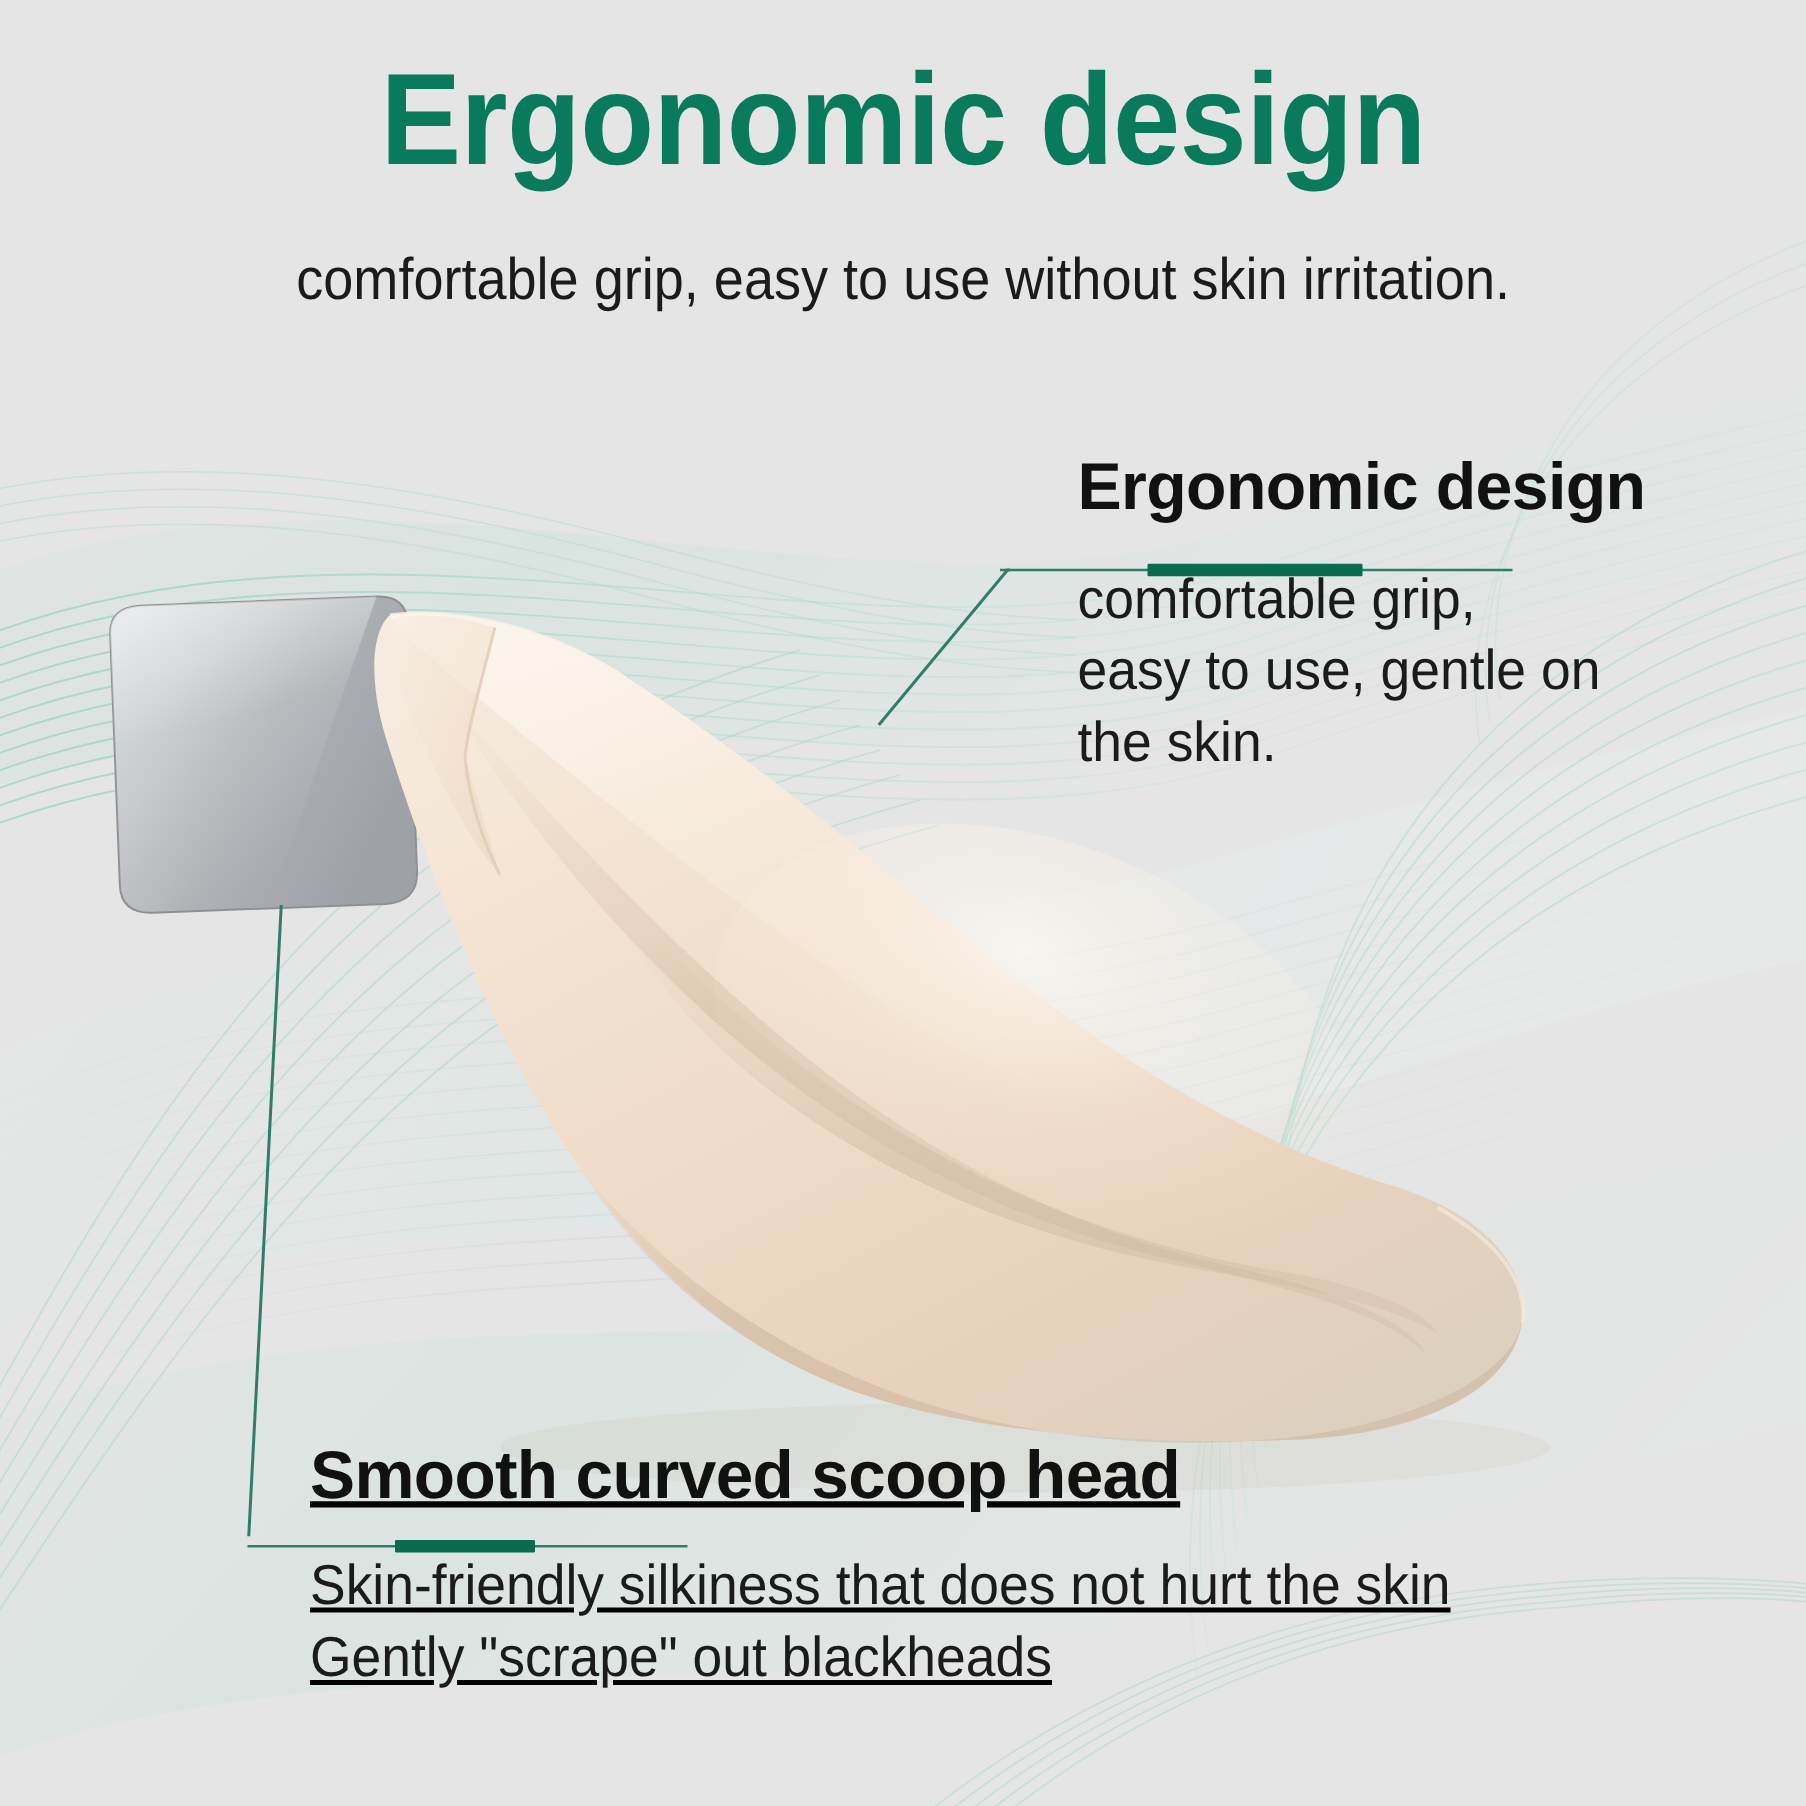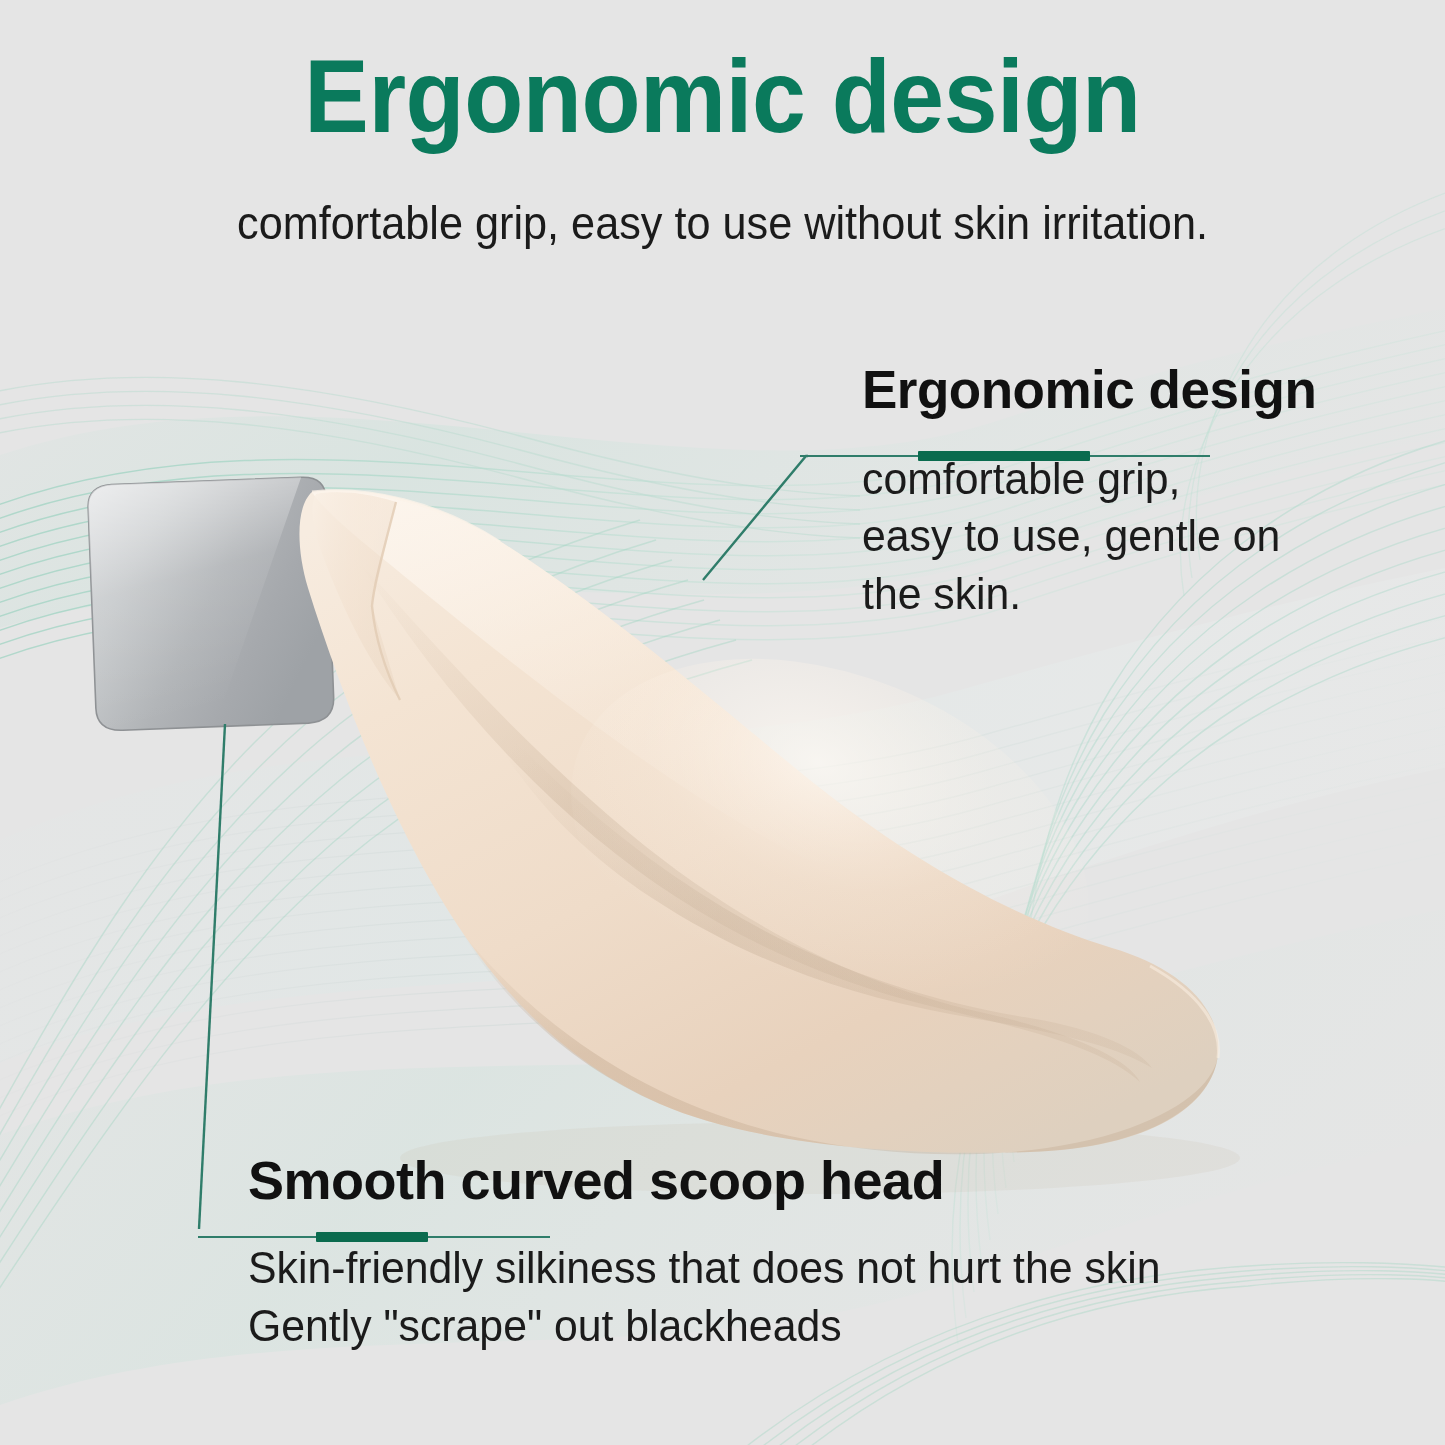--- a/index.html
+++ b/index.html
@@ -101,20 +101,21 @@
     line-height: 1.28;
     transform: scaleX(0.95);
     transform-origin: left top;
   }
 
   
   #callout-scoop {
     left: 248px;
     top: 1152px;
     width: 1060px;
+    text-decoration: underline;
   }
   #callout-scoop .callout-title {
     font-size: 54px;
     line-height: 1.05;
     letter-spacing: -0.5px;
   }
   #callout-scoop .callout-body {
     margin-top: 30px;
     font-size: 45px;
     line-height: 1.30;

